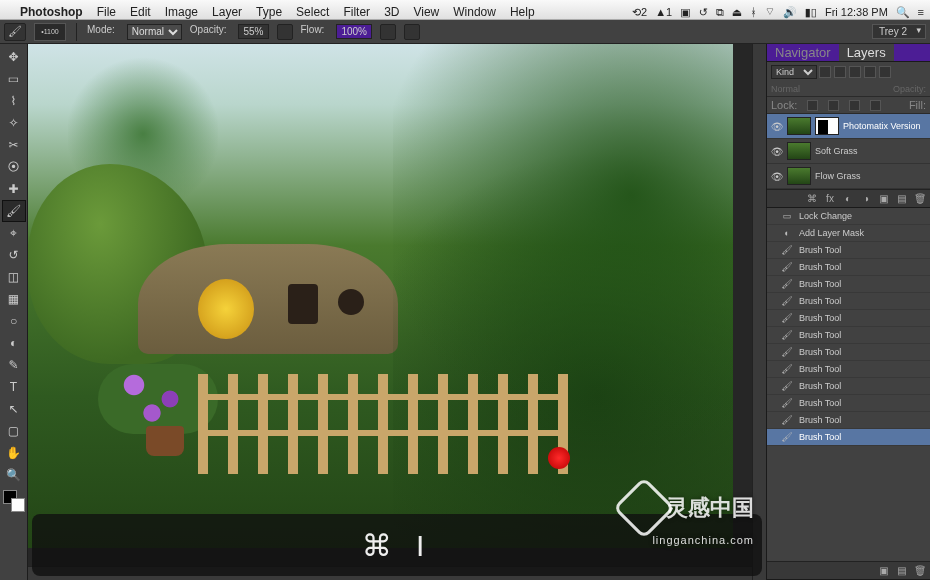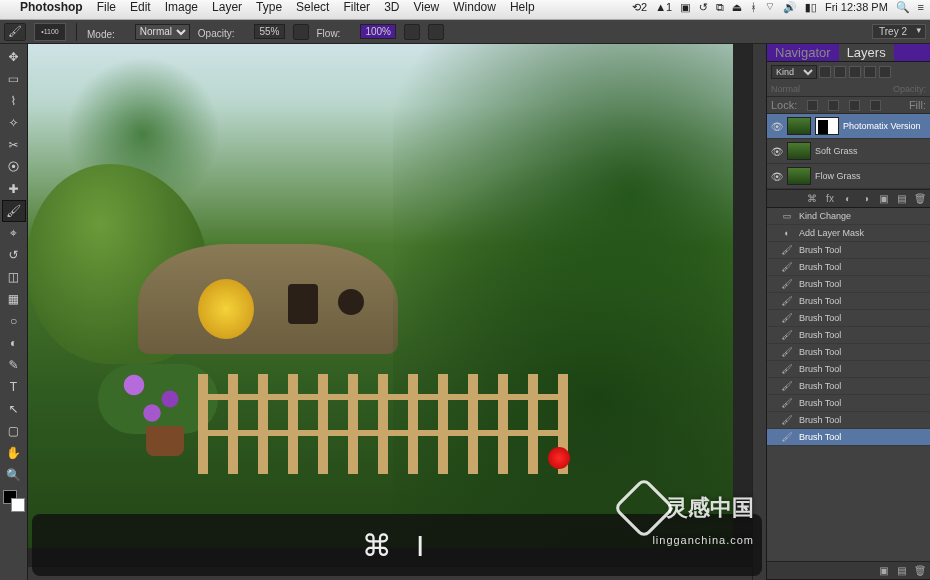--- a/index.html
+++ b/index.html
@@ -1,27 +1,27 @@
 <!DOCTYPE html>
 <html><head>
 <meta charset="utf-8">
 <style>
 *{margin:0;padding:0;box-sizing:border-box;font-family:"Lucida Grande",Arial,sans-serif;user-select:none}
 body{width:930px;height:580px;overflow:hidden;background:#3a3a3a;position:relative}
-.mac-menu{height:20px;background:linear-gradient(#f9f9f9,#e0e0e0);display:flex;align-items:flex-start;font-size:12px;color:#222;padding:0 6px;gap:14px;border-bottom:1px solid #aaa}
+.mac-menu{height:20px;background:linear-gradient(#f9f9f9,#e0e0e0);display:flex;align-items:flex-end;font-size:12px;color:#222;padding:0 6px;gap:14px;border-bottom:1px solid #aaa}
 .mac-menu .app{font-weight:bold}
 .mac-menu .spacer{flex:1}
 .mac-menu .right{display:flex;align-items:center;gap:8px;font-size:11px}
 .mac-menu .right span{display:inline-flex;align-items:center}
 .apple{font-size:14px}
 .options-bar{height:24px;background:#414141;display:flex;align-items:center;font-size:10px;color:#ccc;padding:0 4px;gap:8px;border-bottom:1px solid #222}
 .options-bar .brush-ic{width:22px;height:18px;background:#333;border:1px solid #222;border-radius:2px;display:flex;align-items:center;justify-content:center;font-size:11px}
 .options-bar .size-chip{width:32px;height:18px;background:#2a2a2a;border:1px solid #555;font-size:8px;display:flex;align-items:center;justify-content:center}
 .options-bar select{background:#4a4a4a;color:#ddd;border:1px solid #222;font-size:10px;height:16px}
-.options-bar .fld{display:flex;align-items:flex-end;gap:20px}
+.options-bar .fld{display:flex;align-items:flex-start;gap:12px}
 .options-bar .ic{width:16px;height:16px;background:#333;border:1px solid #222;border-radius:2px}
 .options-bar .sep{width:1px;height:18px;background:#222;margin:0 2px}
 .options-bar .wsp{margin-left:auto;background:#333;border:1px solid #555;padding:1px 18px 1px 6px;font-size:10px;position:relative}
 .options-bar .wsp:after{content:"▾";position:absolute;right:4px;top:0;font-size:9px}
 .main{display:flex;height:calc(100% - 44px)}
 .tools{width:28px;background:#414141;border-right:1px solid #1c1c1c;display:flex;flex-direction:column;align-items:center;padding-top:2px;gap:0}
 .tool{width:24px;height:22px;display:flex;align-items:center;justify-content:center;color:#ccc;font-size:12px;cursor:pointer}
 .tool.sel{background:#2b2b2b;border:1px solid #111}
 .swatches{width:22px;height:22px;position:relative;margin-top:4px}
 .swatches .fg{width:14px;height:14px;background:#000;border:1px solid #888;position:absolute;top:0;left:0}
@@ -258,21 +258,21 @@
         <span class="fic">▣</span>
         <span class="fic">▤</span>
         <span class="fic">🗑</span>
       </div>
     </div>
 
     <div class="panel hist">
       <div class="hist-list" id="hist-list">
           <div class="hist-item">
             <span class="hic">▭</span>
-            <span>Kind Change</span>
+            <span>Lock Change</span>
           </div>
           <div class="hist-item">
             <span class="hic">◐</span>
             <span>Add Layer Mask</span>
           </div>
           <div class="hist-item">
             <span class="hic">🖌</span>
             <span>Brush Tool</span>
           </div>
           <div class="hist-item">

